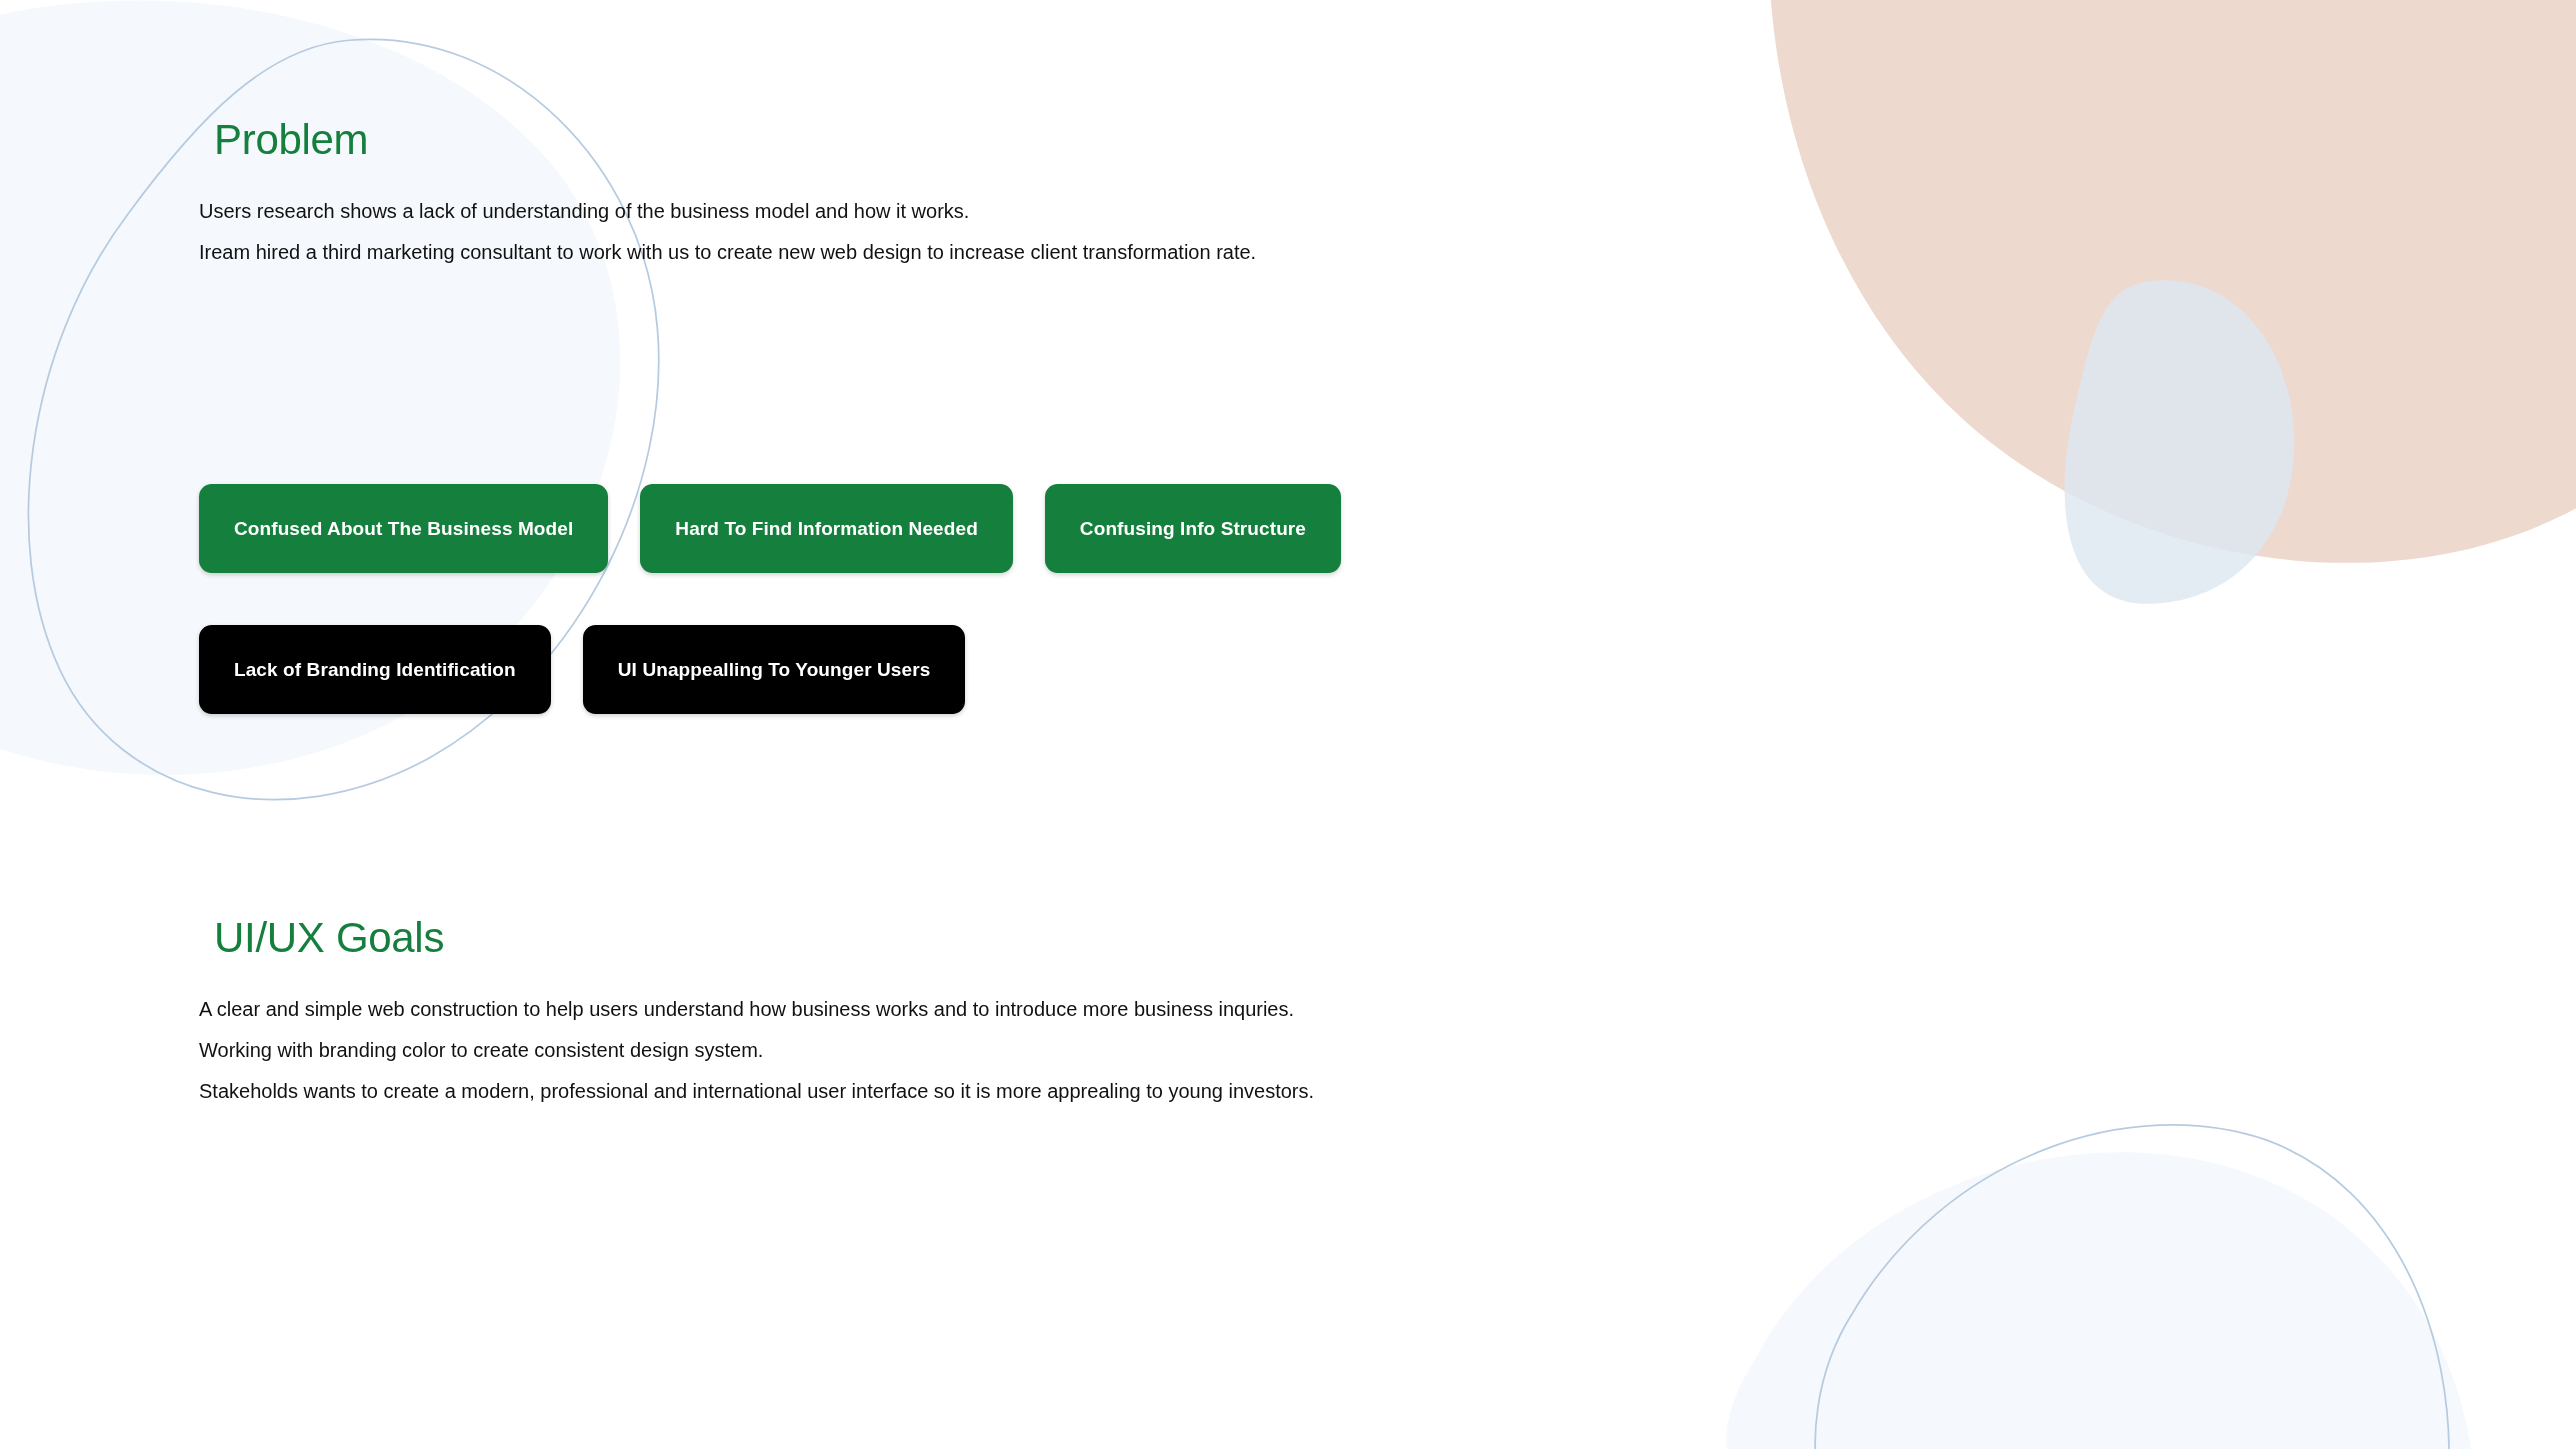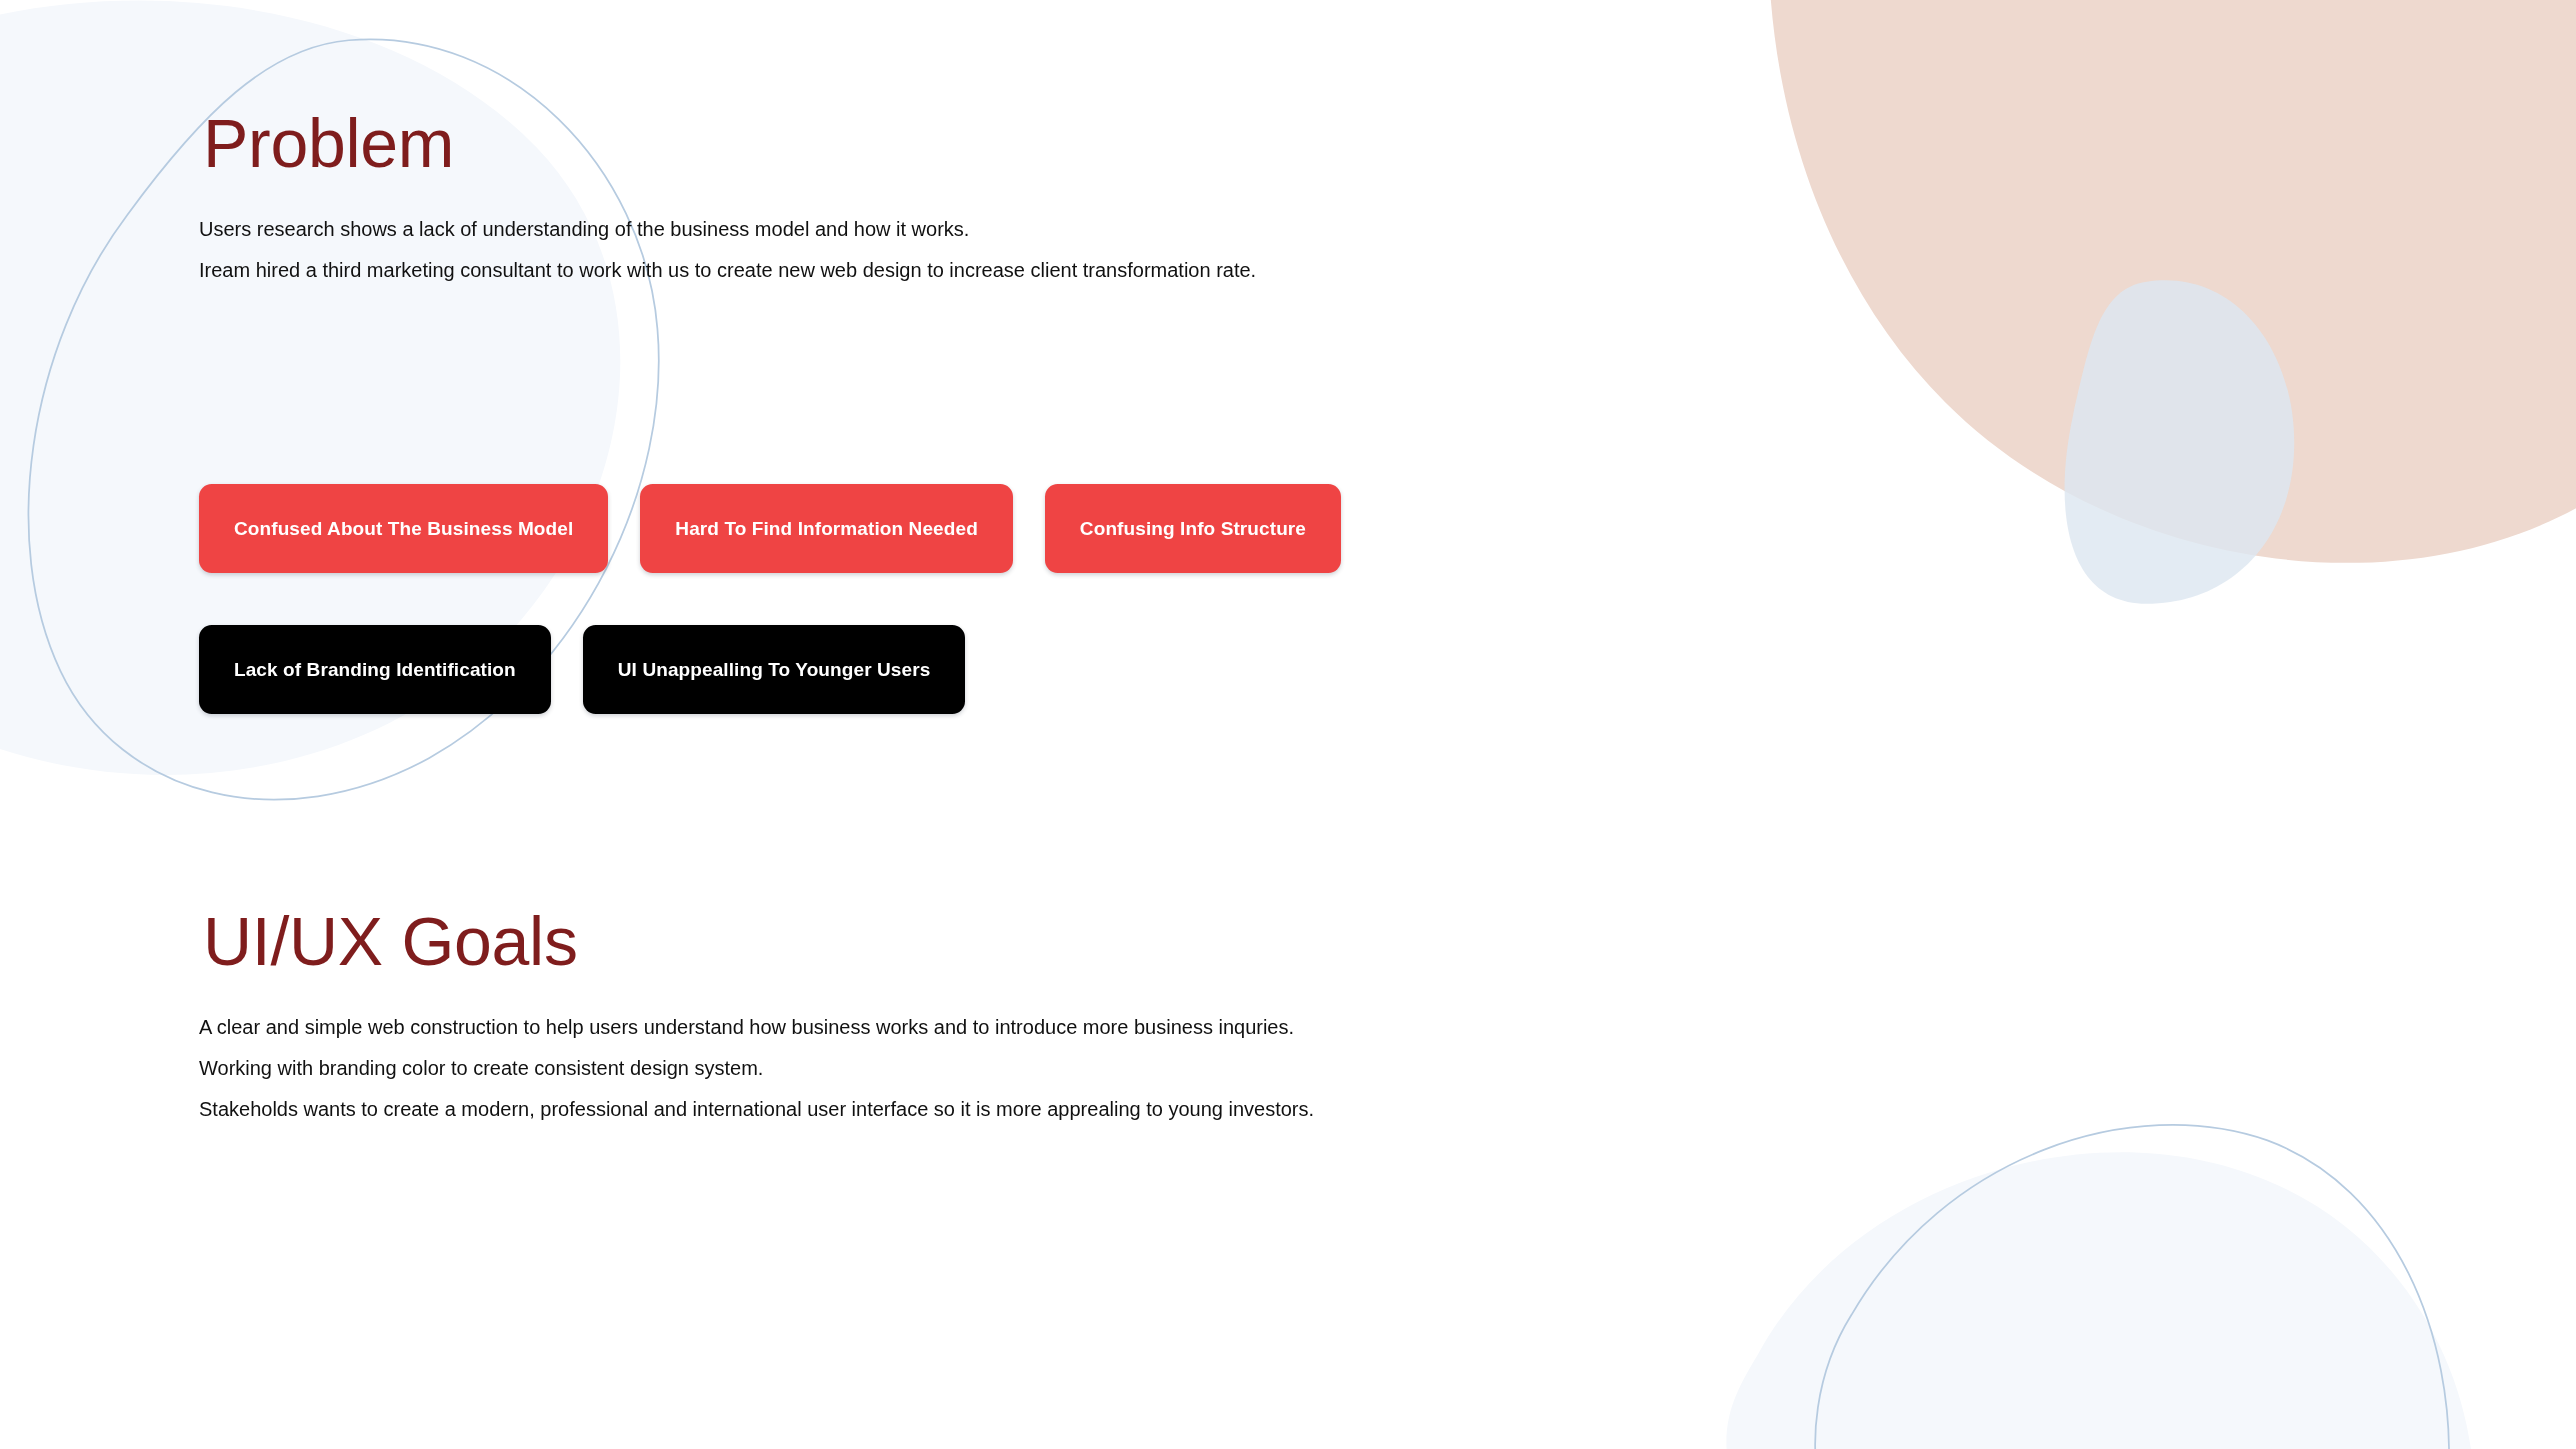--- a/index.html
+++ b/index.html
@@ -49,26 +49,26 @@
   }
 
   .section {
     position: absolute;
     left: 199px;
   }
   .section-problem { top: 101px; }
   .section-goals   { top: 899px; }
 
   .heading {
-    font-size: 68px;
+    font-size: 42px;
     font-weight: 400;
     line-height: 1.12;
     letter-spacing: -0.3px;
-    color: #7f1d1d;
-    margin: 4px;
+    color: #15803d;
+    margin: 15px;
     white-space: nowrap;
   }
 
   .body-block {
     margin-top: 38px;
   }
   .body-line {
     font-size: 20px;
     font-weight: 400;
     line-height: 1.0;
@@ -103,21 +103,21 @@
     box-sizing: border-box;
     box-shadow: 0 2px 4.7px rgba(40,50,70,0.22);
     color: #ffffff;
     font-size: 19px;
     font-weight: 700;
     letter-spacing: 0.1px;
     line-height: 1;
     white-space: nowrap;
     user-select: none;
   }
-  .pill-slate { background: #ef4444; }
+  .pill-slate { background: #15803d; }
   .pill-terra { background: #000000; }
 </style>
 </head>
 <body>
 
 <div class="slide">
 
   <div class="decor-layer">
     <svg viewBox="0 0 3840 2160" xmlns="http://www.w3.org/2000/svg" aria-hidden="true">
 

